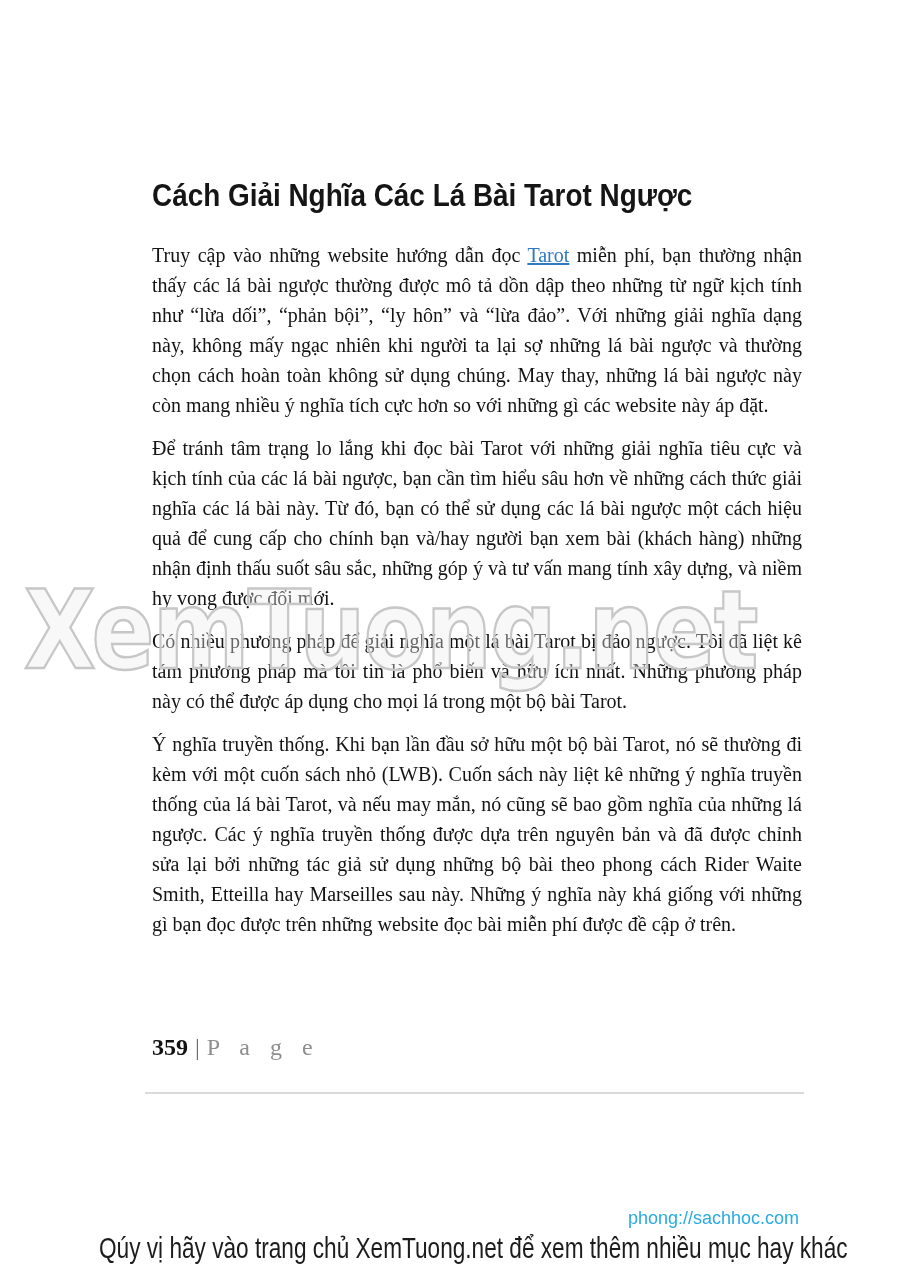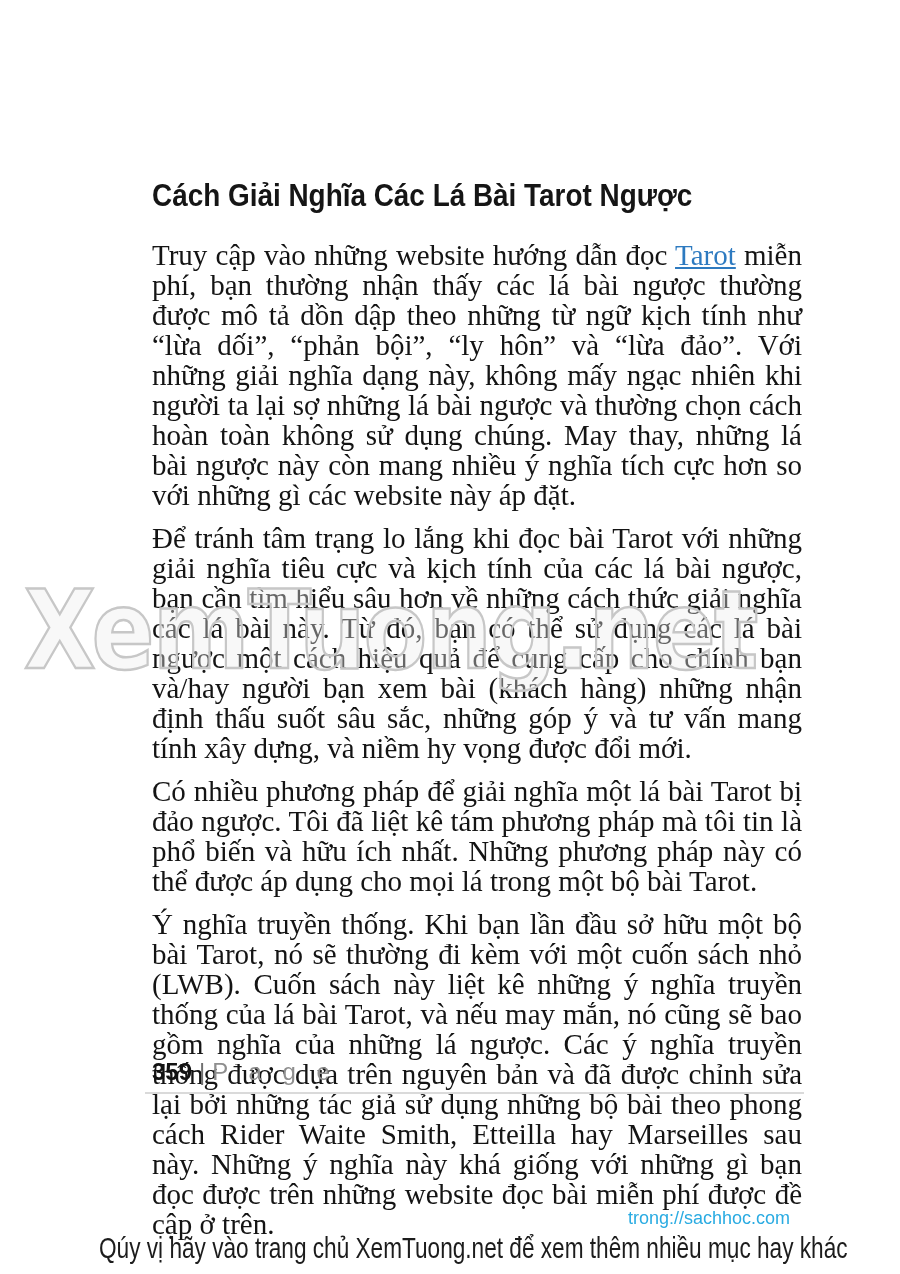--- a/index.html
+++ b/index.html
@@ -21,21 +21,21 @@
     font-weight: 700;
     font-size: 31px;
     line-height: 40px;
     color: #151515;
     margin: 0 0 24px 0;
     white-space: nowrap;
     transform: scaleX(0.90);
     transform-origin: left center;
   }
   p.body-p {
-    font-size: 29px;
+    font-size: 20px;
     line-height: 30px;
     color: #141414;
     text-align: justify;
     text-justify: inter-word;
     margin: 0 0 13px 0;
   }
   a.tarot-link {
     color: #2d7ac0;
     text-decoration: underline;
     cursor: pointer;
@@ -43,24 +43,24 @@
   .bold-lead { font-weight: 400; }
   .footer-rule {
     position: absolute;
     left: 145px; top: 1092px;
     width: 659px; height: 0;
     border-top: 2px solid #dadada;
     z-index: 1;
   }
   .page-footer {
     position: absolute;
-    left: 152px; top: 1058px;
+    left: 152px; top: 1034px;
     font-size: 24px;
     z-index: 1;
-    font-family: Liberation Sans, sans-serif;
+    font-family: Liberation Serif, serif;
   }
   .page-footer .num { font-weight: 700; color: #121212; }
   .page-footer .sep { color: #6f6f6f; padding: 0 7px; font-weight: 400; }
   .page-footer .word { color: #8e8e8e; letter-spacing: 7px; }
   .watermark {
     position: absolute;
     top: 568px; left: 450px;
     transform: translateX(-50%) scaleX(0.86);
     transform-origin: left center;
     font-family: "DejaVu Sans", sans-serif;
@@ -111,15 +111,15 @@
 
   <p class="body-p"><span class="bold-lead">Ý nghĩa truyền thống.</span><span> Khi bạn lần đầu sở hữu một bộ bài Tarot, nó sẽ thường đi kèm với một cuốn sách nhỏ (LWB). Cuốn sách này liệt kê những ý nghĩa truyền thống của lá bài Tarot, và nếu may mắn, nó cũng sẽ bao gồm nghĩa của những lá ngược. Các ý nghĩa truyền thống được dựa trên nguyên bản và đã được chỉnh sửa lại bởi những tác giả sử dụng những bộ bài theo phong cách Rider Waite Smith, Etteilla hay Marseilles sau này. Những ý nghĩa này khá giống với những gì bạn đọc được trên những website đọc bài miễn phí được đề cập ở trên.</span></p>
 </div>
 
 <div class="footer-rule"></div>
 
 <div class="page-footer"><span class="num">359</span><span class="sep">|</span><span class="word">P a g e</span></div>
 
 <div class="watermark">XemTuong.net</div>
 
-<a class="sachhoc-link">trong://sachhoc.com</a>
+<a class="sachhoc-link">phong://sachhoc.com</a>
 
 <div class="bottom-note">Qúy vị hãy vào trang chủ XemTuong.net để xem thêm nhiều mục hay khác</div>
 
 </body></html>

